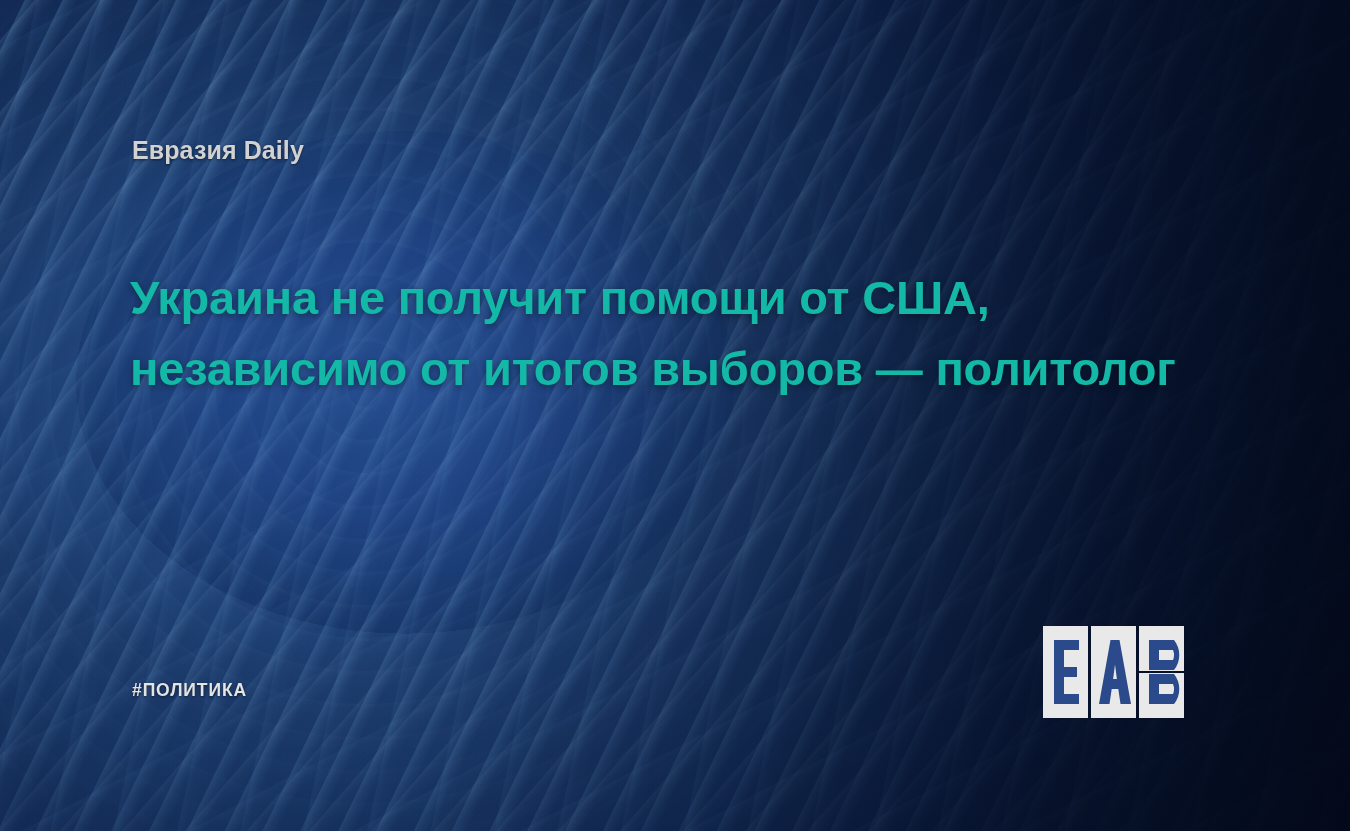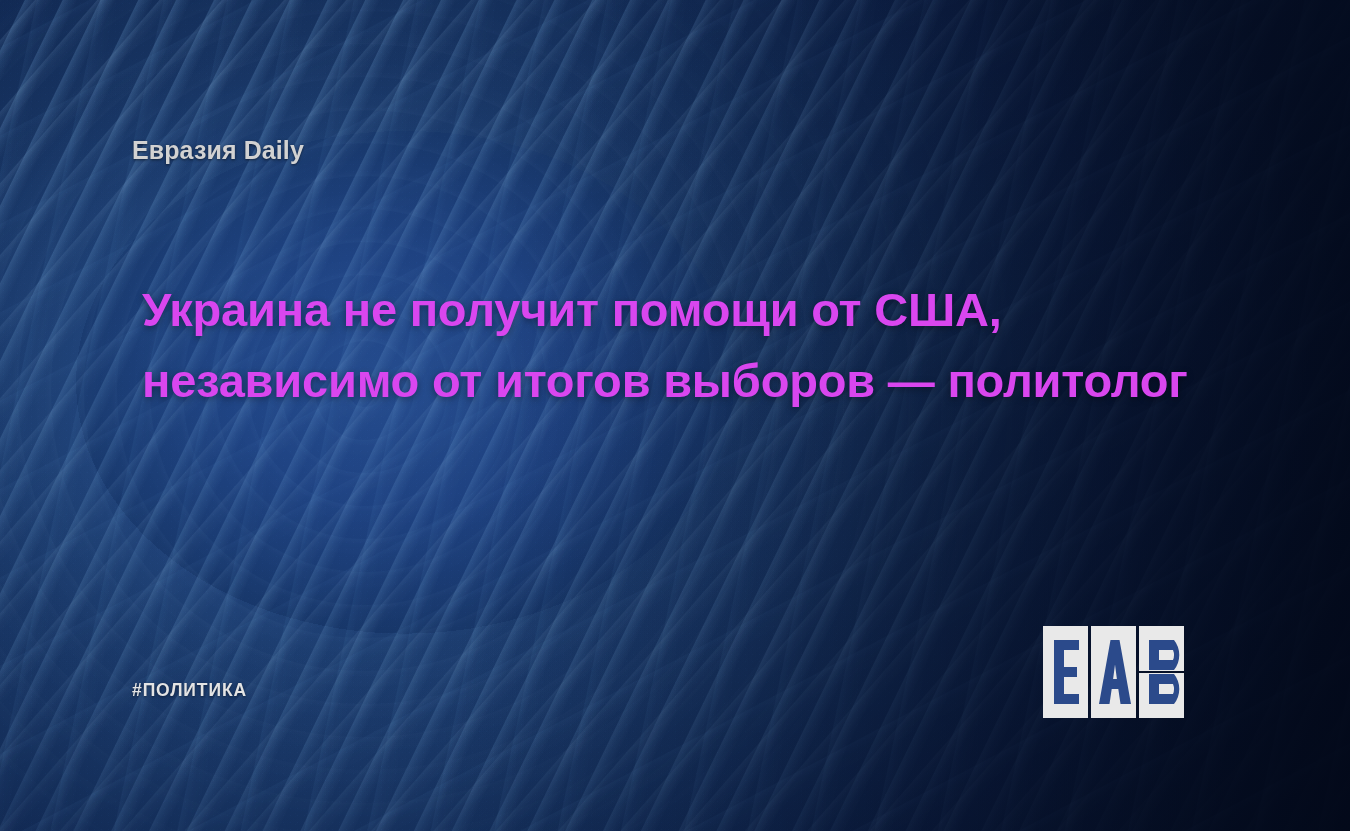--- a/index.html
+++ b/index.html
@@ -158,26 +158,26 @@
     color: #d2d2d2;
     text-shadow: 0 1px 3px rgba(0,0,0,0.55);
     white-space: nowrap;
   }
 
   .headline {
     position: absolute;
     left: 130px;
     top: 262px;
     width: 1060px;
-    margin: 12px;
+    margin: 0;
     font-size: 47px;
     font-weight: 700;
     line-height: 1.52;
     letter-spacing: -0.2px;
-    color: #d946ef;
+    color: #14b8a6;
     text-shadow: 0 2px 7px rgba(0,0,0,0.38);
   }
 
   .tag {
     position: absolute;
     left: 132px;
     top: 680px;
     font-size: 17.5px;
     font-weight: 700;
     letter-spacing: 0.9px;

